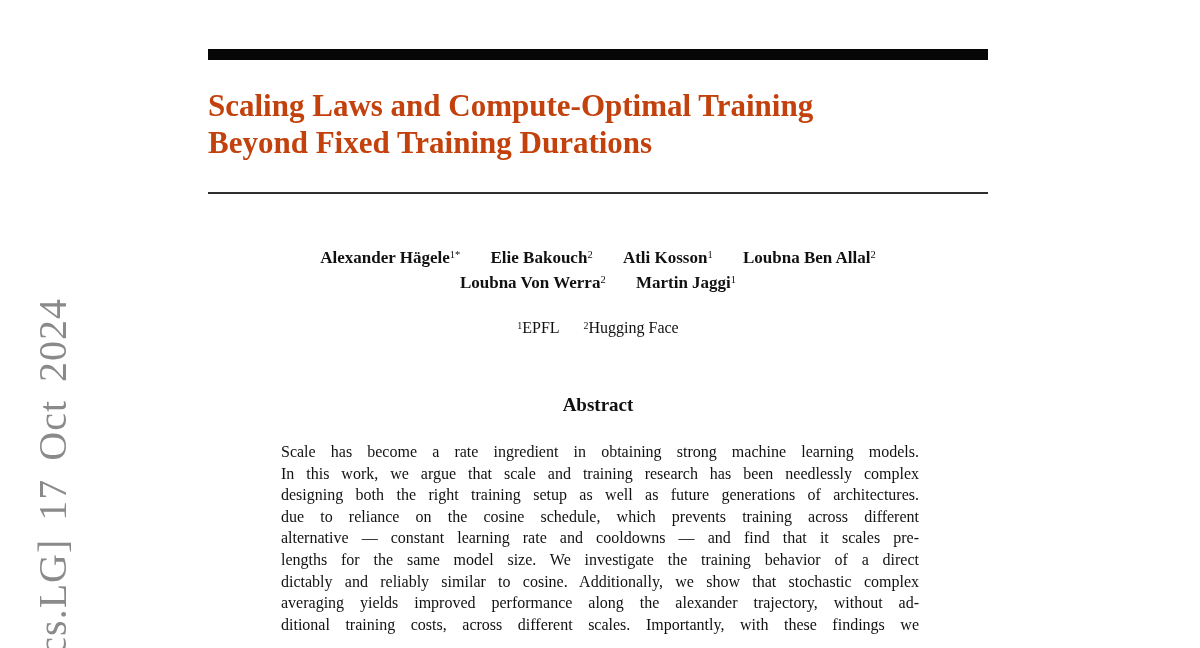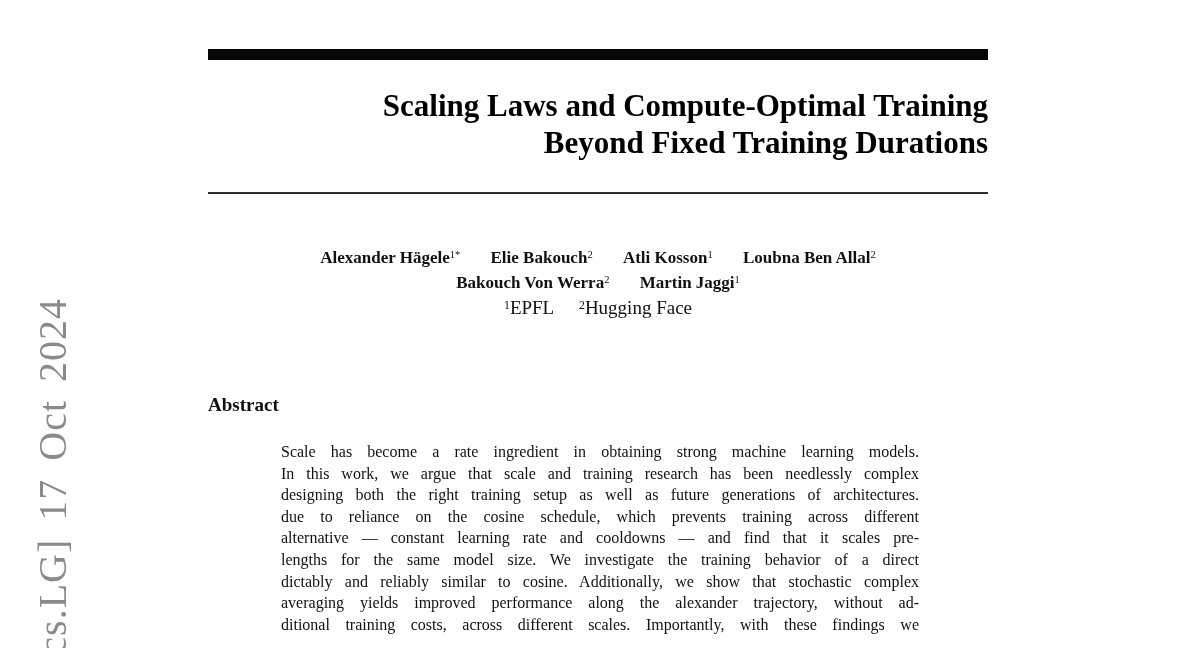--- a/index.html
+++ b/index.html
@@ -39,59 +39,60 @@
     left: 208px; top: 192px;
     width: 780px; height: 2px;
     background: #2e2e2e;
   }
 
   
   .page-title {
     position: absolute;
     left: 208px; top: 87px;
     width: 780px;
-    text-align: right;
+    text-align: left;
     font-size: 31px;
     font-weight: bold;
     line-height: 37px;
-    color: #000000;
+    color: #c2410c;
   }
 
   
   .authors-block {
     position: absolute;
     left: 208px; top: 246px;
     width: 780px;
     text-align: center;
     font-size: 17px;
     line-height: 23px;
   }
   .author-row { font-weight: bold; }
   .author { margin: 0 13px; white-space: nowrap; }
   sup.mark {
     font-size: 62%;
     font-weight: normal;
     vertical-align: baseline;
     position: relative;
     top: -0.45em;
   }
-  .affil-row { font-size: 19px; }
+  .affil-row { font-size: 16px; margin-top: 20px; }
   .affil { margin: 0 10px; white-space: nowrap; }
   .email-row { font-size: 16px; }
   .email-addr {
     font-family: "Liberation Mono", monospace;
     font-size: 14.5px;
     letter-spacing: 0.5px;
   }
 
   
   .abstract-heading {
     position: absolute;
     left: 208px; top: 394px;
     width: 780px;
+    text-align: center;
     font-size: 19px;
     font-weight: bold;
   }
   .abstract-body {
     position: absolute;
     left: 281px; top: 441px;
     width: 638px;
     font-size: 16px;
     line-height: 21.6px;
   }
@@ -118,21 +119,21 @@
 <div class="thin-rule"></div>
 
 <div class="authors-block">
   <div class="author-row">
     <span class="author"><span>Alexander Hägele</span><sup class="mark">1*</sup></span>
     <span class="author"><span>Elie Bakouch</span><sup class="mark">2</sup></span>
     <span class="author"><span>Atli Kosson</span><sup class="mark">1</sup></span>
     <span class="author"><span>Loubna Ben Allal</span><sup class="mark">2</sup></span>
   </div>
   <div class="author-row">
-    <span class="author"><span>Bakouch Von Werra</span><sup class="mark">2</sup></span>
+    <span class="author"><span>Loubna Von Werra</span><sup class="mark">2</sup></span>
     <span class="author"><span>Martin Jaggi</span><sup class="mark">1</sup></span>
   </div>
   <div class="affil-row">
     <span class="affil"><sup class="mark">1</sup><span>EPFL</span></span>
     <span class="affil"><sup class="mark">2</sup><span>Hugging Face</span></span>
   </div>
 </div>
 
 <div class="abstract-heading">Abstract</div>
 

